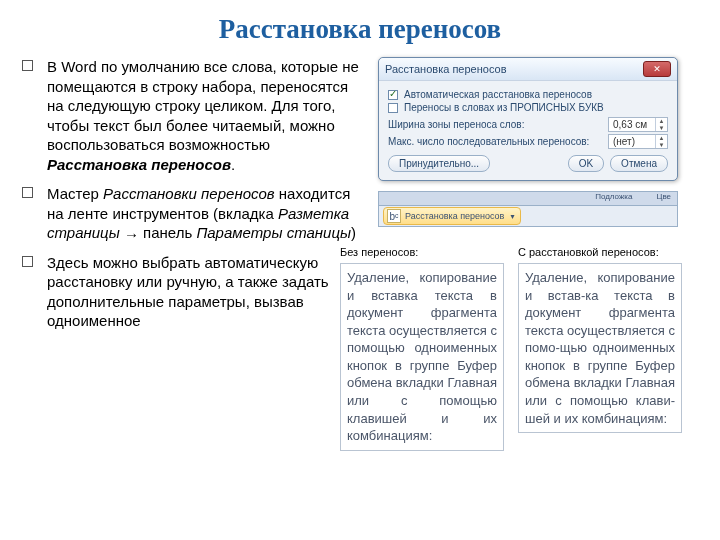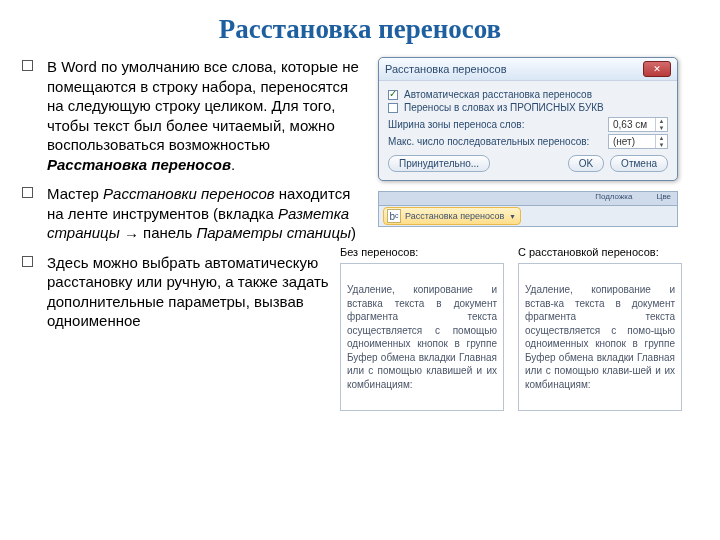--- a/index.html
+++ b/index.html
@@ -170,22 +170,22 @@
   .dd-item.opts::before {
     content:""; width:12px; height:12px; border:1px solid #8ca6c4; background:#fff; margin-right:0px;
   }
 
   
   .samples { display:flex; gap: 14px; margin-top: 19px; margin-left: -32px; }
   .sample-col { width: 170px; }
   .sample-label { font-size: 11px; margin-bottom: 4px; line-height:1.2; }
   .sample-box {
     border: 1px solid #b9c4d2;
-    padding: 19px 6px;
-    font-size: 10px;
+    padding: 5px 6px;
+    font-size: 13px;
     color: #4a5568;
     line-height: 1.35;
   }
   .sample-box.justify { text-align: justify; }
   .sample-box.hyph { text-align: justify; }
 </style>
 </head>
 <body>
 
 <div class="title">Расстановка переносов</div>

